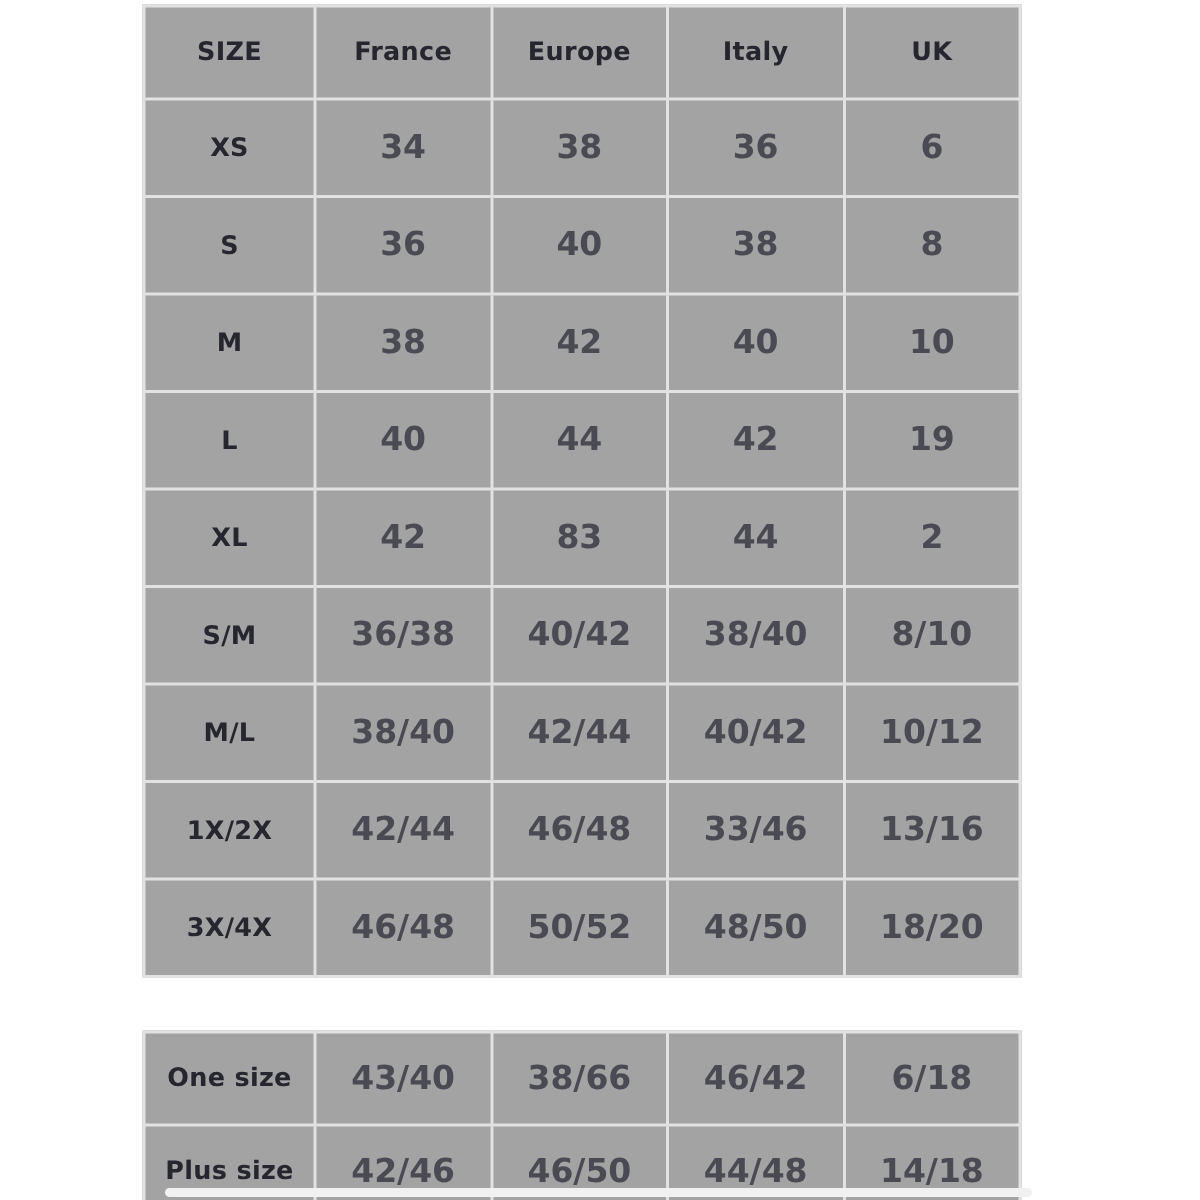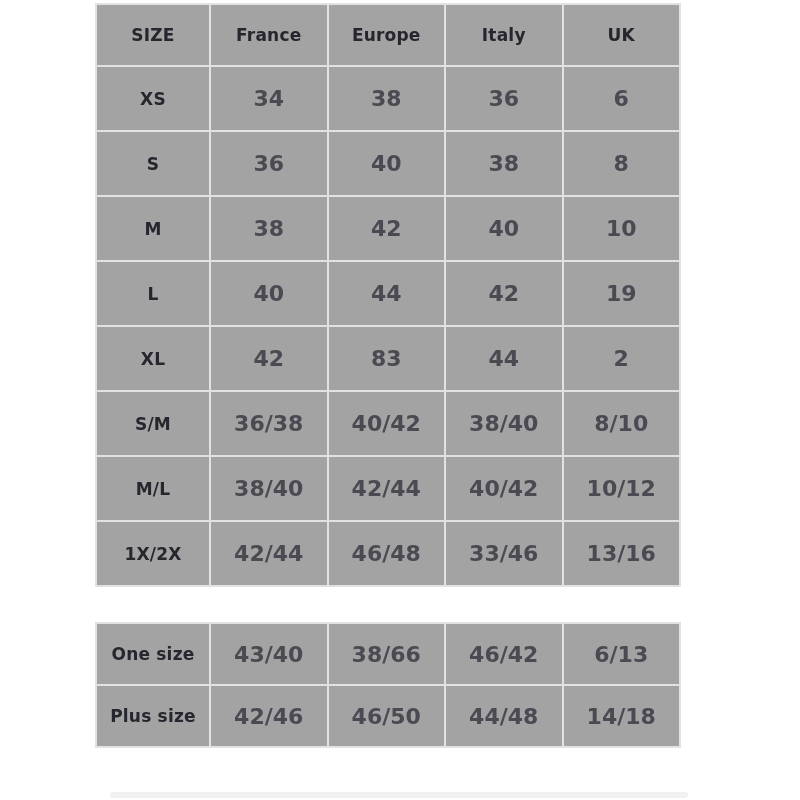--- a/index.html
+++ b/index.html
@@ -139,38 +139,45 @@
           <td class="size-cell">40/42</td>
           <td class="size-cell">10/12</td>
         </tr>
         <tr>
           <th class="row-label">1X/2X</th>
           <td class="size-cell">42/44</td>
           <td class="size-cell">46/48</td>
           <td class="size-cell">33/46</td>
           <td class="size-cell">13/16</td>
         </tr>
+        <tr>
+          <th class="row-label">3X/4X</th>
+          <td class="size-cell">46/48</td>
+          <td class="size-cell">50/52</td>
+          <td class="size-cell">48/50</td>
+          <td class="size-cell">18/20</td>
+        </tr>
       </tbody>
   </table>
 
   <table class="size-table secondary-table">
     <colgroup>
       <col class="first-col">
         <col>
         <col>
         <col>
         <col>
     </colgroup>
     <tbody id="secondary-body">
         <tr>
           <th class="row-label">One size</th>
           <td class="size-cell">43/40</td>
           <td class="size-cell">38/66</td>
           <td class="size-cell">46/42</td>
-          <td class="size-cell">6/13</td>
+          <td class="size-cell">6/18</td>
         </tr>
         <tr>
           <th class="row-label">Plus size</th>
           <td class="size-cell">42/46</td>
           <td class="size-cell">46/50</td>
           <td class="size-cell">44/48</td>
           <td class="size-cell">14/18</td>
         </tr>
       </tbody>
   </table>

